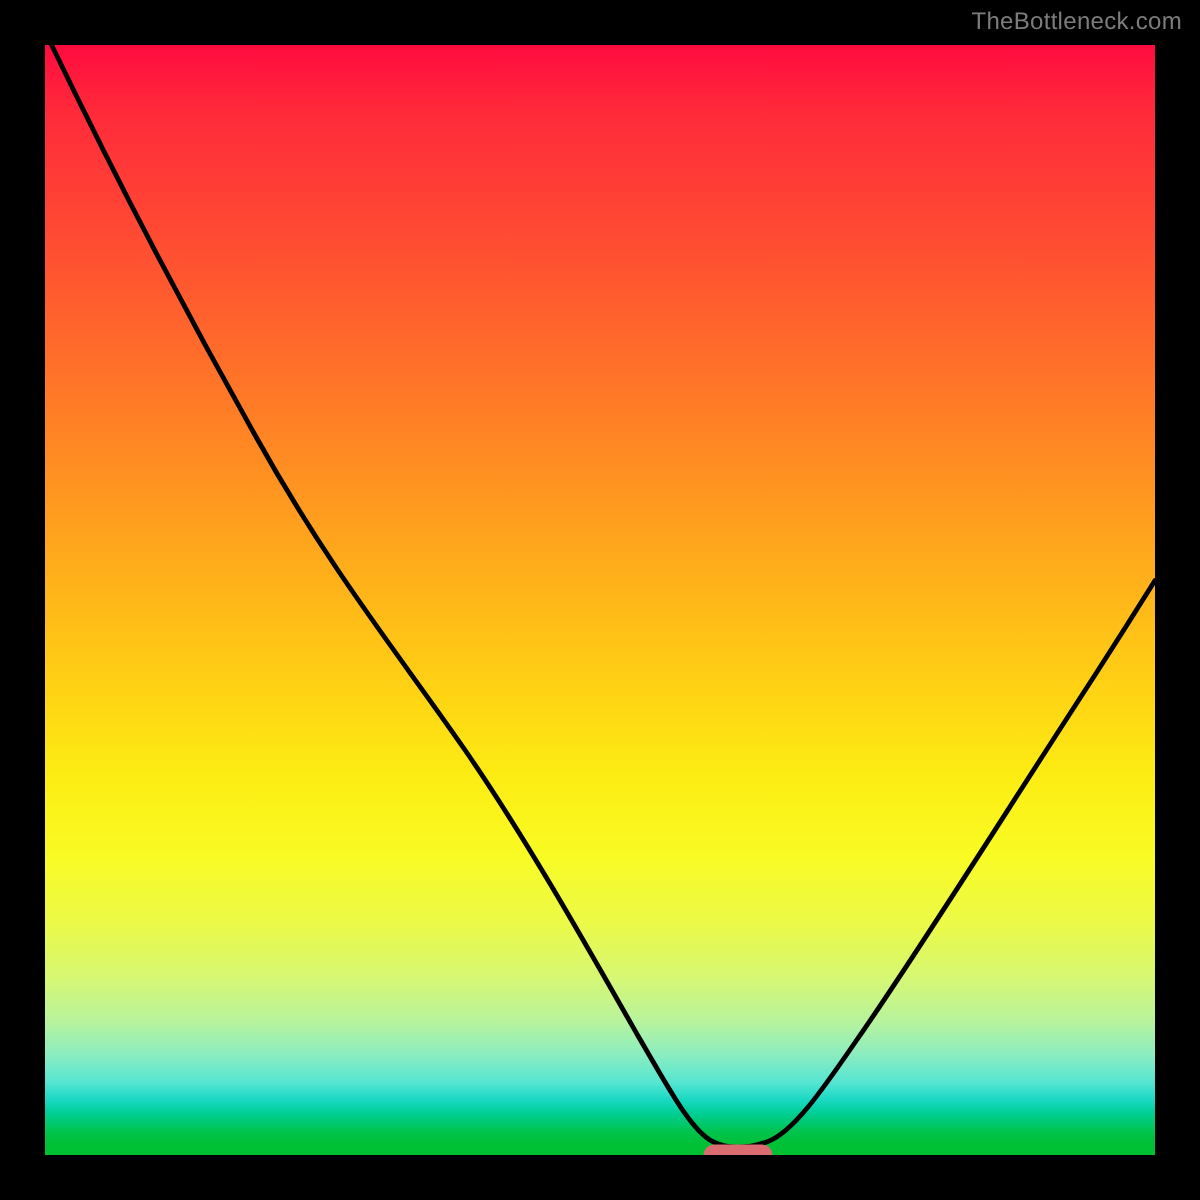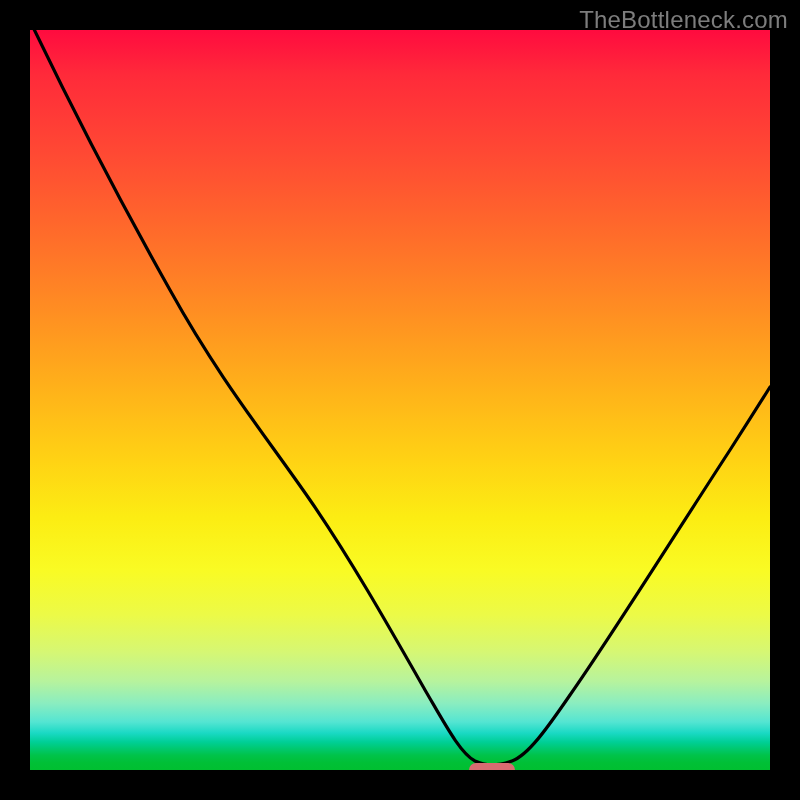--- a/index.html
+++ b/index.html
@@ -49,21 +49,21 @@
       #00c34a 98%,
       #00c036 99%,
       #00bf30 100%
     );
   }
   .watermark {
     position: absolute;
     top: 6px;
     right: 12px;
     color: #7d7d7d;
-    font-size: 24px;
+    font-size: 16px;
     font-weight: 500;
     letter-spacing: 0.2px;
     user-select: none;
   }
   svg.curve {
     position: absolute;
     inset: 0;
     width: 100%;
     height: 100%;
   }

